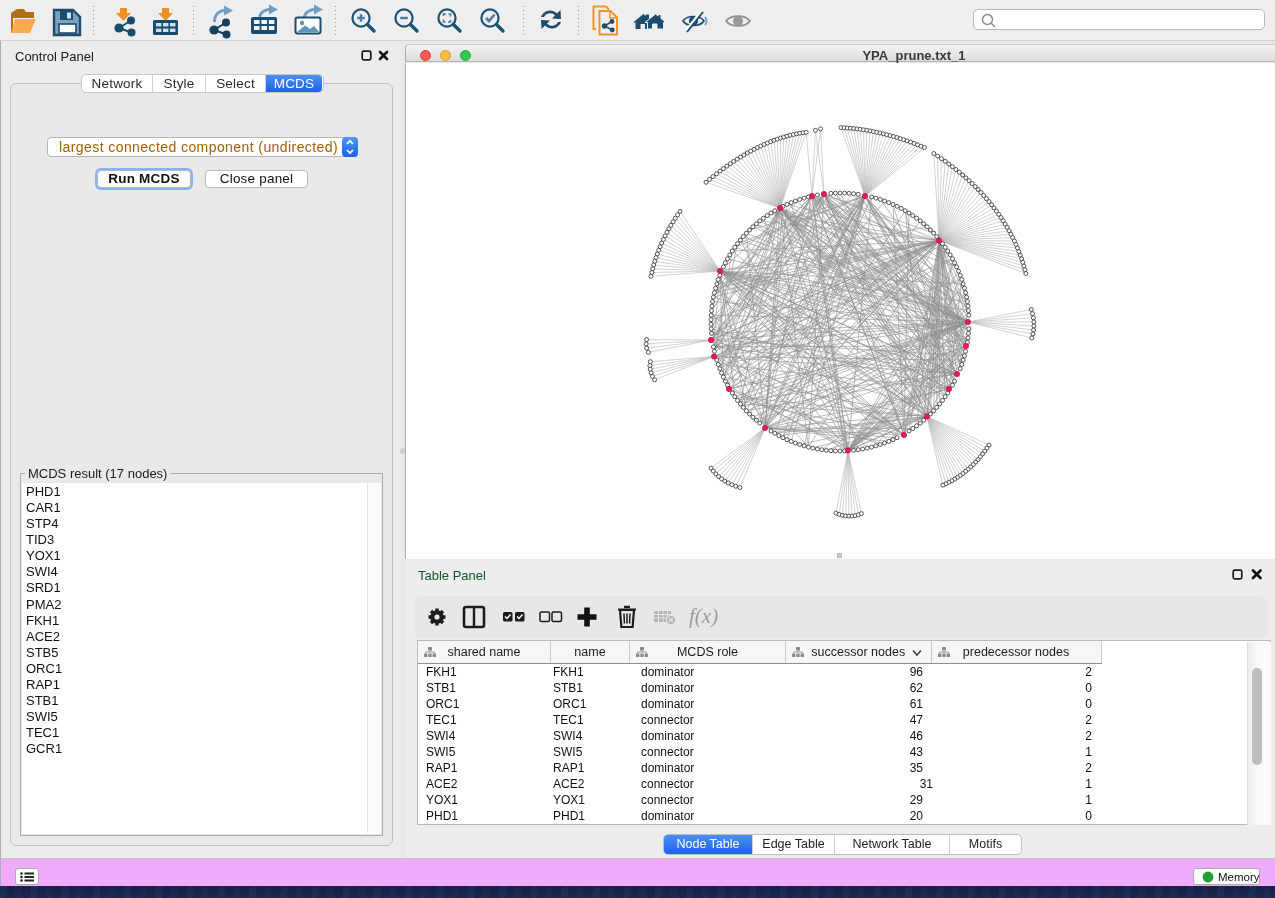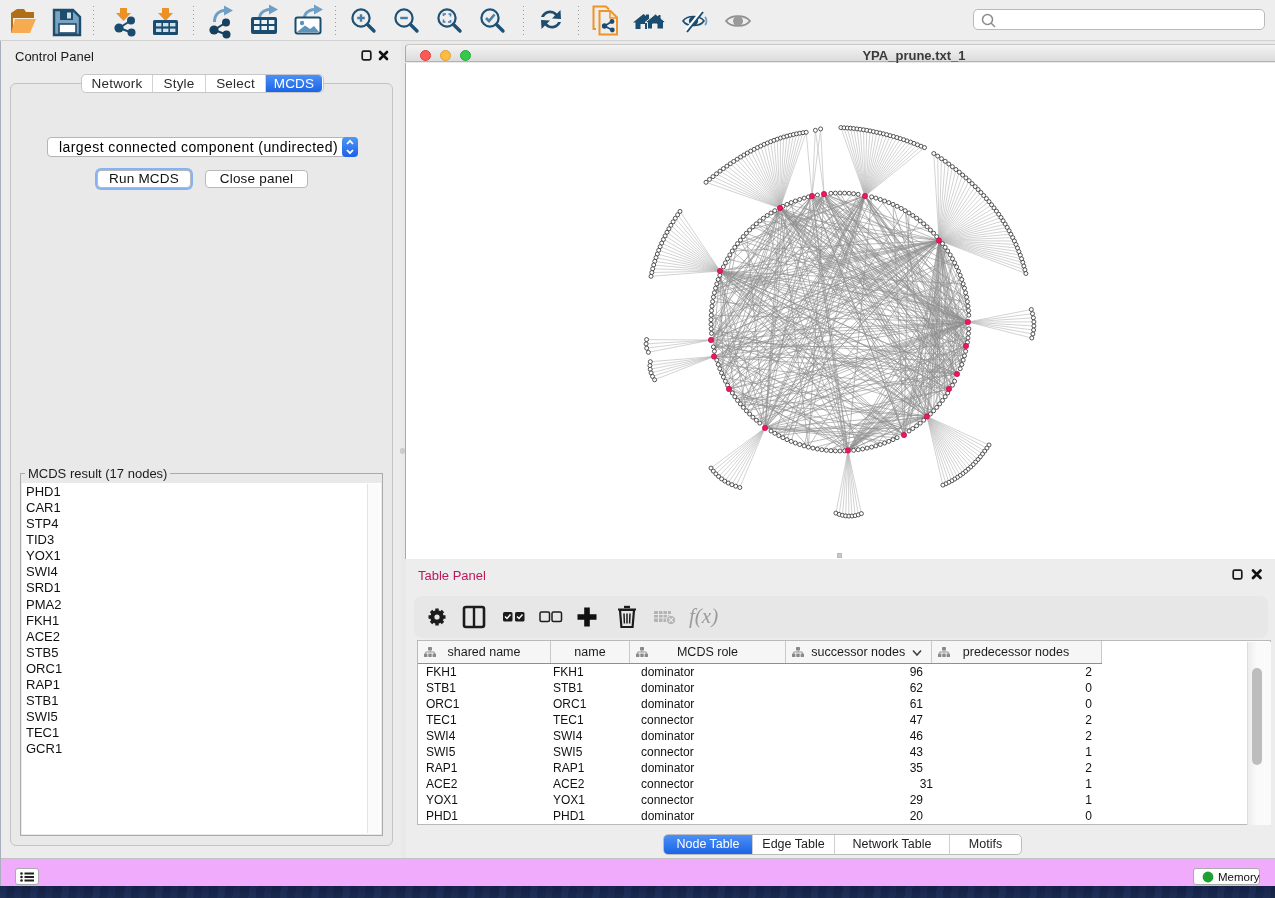--- a/index.html
+++ b/index.html
@@ -19,26 +19,26 @@
   #tabbox { left:9px; top:42px; width:383px; height:763px; background:#e9e9e9;
     border:1px solid #c3c3c3; border-radius:6px; }
   #tabs { left:80px; top:33px; width:243px; height:19px; background:#ffffff;
     border:1px solid #c6c6c6; border-radius:5px; display:flex; z-index:3; }
   #tabs .tab { font-size:13.5px; letter-spacing:.2px; color:#2b2b2b; text-align:center; line-height:17px;
      border-right:1px solid #d2d2d2; }
   #tabs .tab:last-child { border-right:none; }
   #tabs .sel { background:linear-gradient(#4b90f5,#1c63e8); color:#fff; border-radius:0 4px 4px 0; }
   #optlabel { left:9px; top:71px; width:384px; text-align:center; font-size:14px; letter-spacing:.3px; color:#1c1c1c; }
   #select { left:46px; top:96px; width:311px; height:20px; background:#fff; border:1px solid #b5b5b5;
-    border-radius:4px; font-size:14px; letter-spacing:.42px; color:#000000; line-height:18px; padding-left:11px; }
+    border-radius:4px; font-size:14px; letter-spacing:.42px; color:#a16207; line-height:18px; padding-left:11px; }
   #stepper { left:341px; top:96px; width:16px; height:20px; border-radius:4px;
     background:linear-gradient(#5097f7,#1c61e8); }
   .btn { position:absolute; height:18px; background:#ffffff; border:1px solid #b9b9b9; border-radius:4px;
     font-size:13.5px; letter-spacing:.2px; color:#111; text-align:center; line-height:16px; }
-  #runbtn { left:96px; top:129px; width:94px; box-shadow:0 0 0 2px rgba(110,165,245,.8); }
+  #runbtn { left:96px; top:129px; width:94px; box-shadow:0 0 0 2px rgba(110,165,245,.8);font-weight:bold; }
   #closebtn { left:204px; top:129px; width:103px; }
   #fieldset { left:19px; top:432px; width:363px; height:363px; border:1px solid #ababab; }
   #fieldlabel { left:24px; top:425px; background:#e9e9e9; padding:0 3px; font-size:13px; color:#1c1c1c; }
   #mcdslist { left:21px; top:442px; width:359px; height:351px; background:#fff; }
   #mcdslist .it { position:absolute; left:4px; font-size:13px; color:#111; }
   #listsb { left:366px; top:443px; width:13px; height:349px; background:#fbfbfb; border-left:1px solid #e3e3e3; }
   
   #vsplit { left:401px; top:41px; width:5px; height:817px; background:#e9e9e9; }
   #vgrip { left:400px; top:448px; width:5px; height:6px; background:#cccccc; border-radius:2px; }
   
@@ -47,21 +47,21 @@
     background:linear-gradient(#f4f4f4,#dcdcdc); border-bottom:1px solid #b4b4b4;
     border-left:1px solid #a9a9a9; border-top:1px solid #c9c9c9; border-radius:4px 0 0 0; }
   .light { position:absolute; top:4.5px; width:11px; height:11px; border-radius:50%; }
   #nettext { position:absolute; top:3px; left:0; width:1016px; text-align:center;
      font-size:13px; font-weight:bold; color:#3a3a3a; }
   #netcanvas { position:absolute; left:0; top:19px; width:870px; height:496px; background:#fff;
      border-left:1px solid #a9a9a9; }
   #canvasgrip { left:837px; top:553px; width:5px; height:5px; background:#c9c9c9; border:1px solid #b9b9b9; }
   
   #tablepanel { left:406px; top:559px; width:869px; height:299px; background:#ededed; }
-  #tp-title { position:absolute; left:12px; top:9px; font-size:13px; color:#be185d; }
+  #tp-title { position:absolute; left:12px; top:9px; font-size:13px; color:#14532d; }
   #tp-toolbar { position:absolute; left:8px; top:37px; width:854px; height:42px; background:#e7e7e7; border-radius:8px; }
   #tbl { position:absolute; left:11px; top:81px; width:854px; height:185px; background:#fff;
      border:1px solid #b9b9b9; }
   .th { position:absolute; top:0; height:22px; background:#f6f6f6; border-right:1px solid #c9c9c9;
      font-size:12.5px; color:#1c1c1c; text-align:center; line-height:22px; }
   #thead-line { position:absolute; left:0; top:22px; width:684px; height:1px; background:#8f8f8f; }
   .td { position:absolute; font-size:12px; color:#111; height:16px; line-height:16px; }
   #tsb { position:absolute; left:829px; top:1px; width:24px; height:183px;
      background:linear-gradient(90deg,#ededed,#fafafa 40%); border-left:1px solid #dcdcdc; }
   #tsb-thumb { position:absolute; left:4px; top:26px; width:10px; height:97px; background:#bdbdbd; border-radius:5px; }

